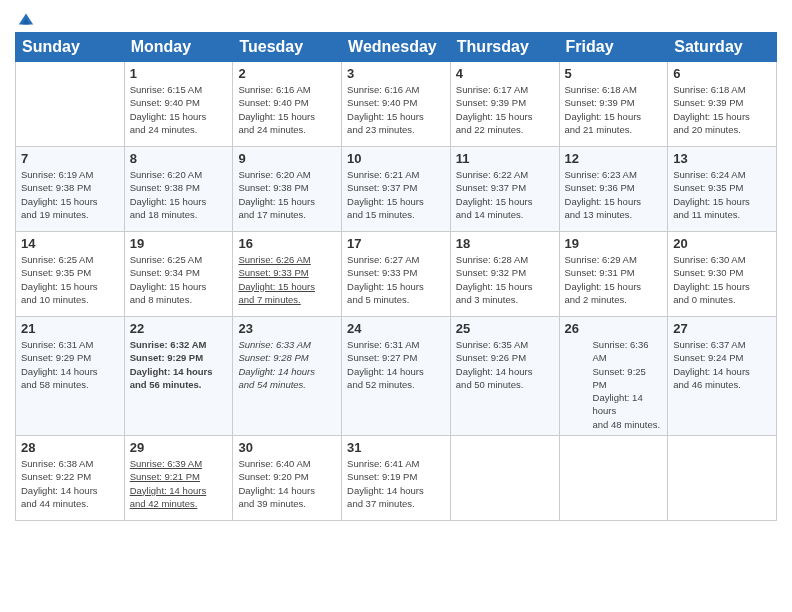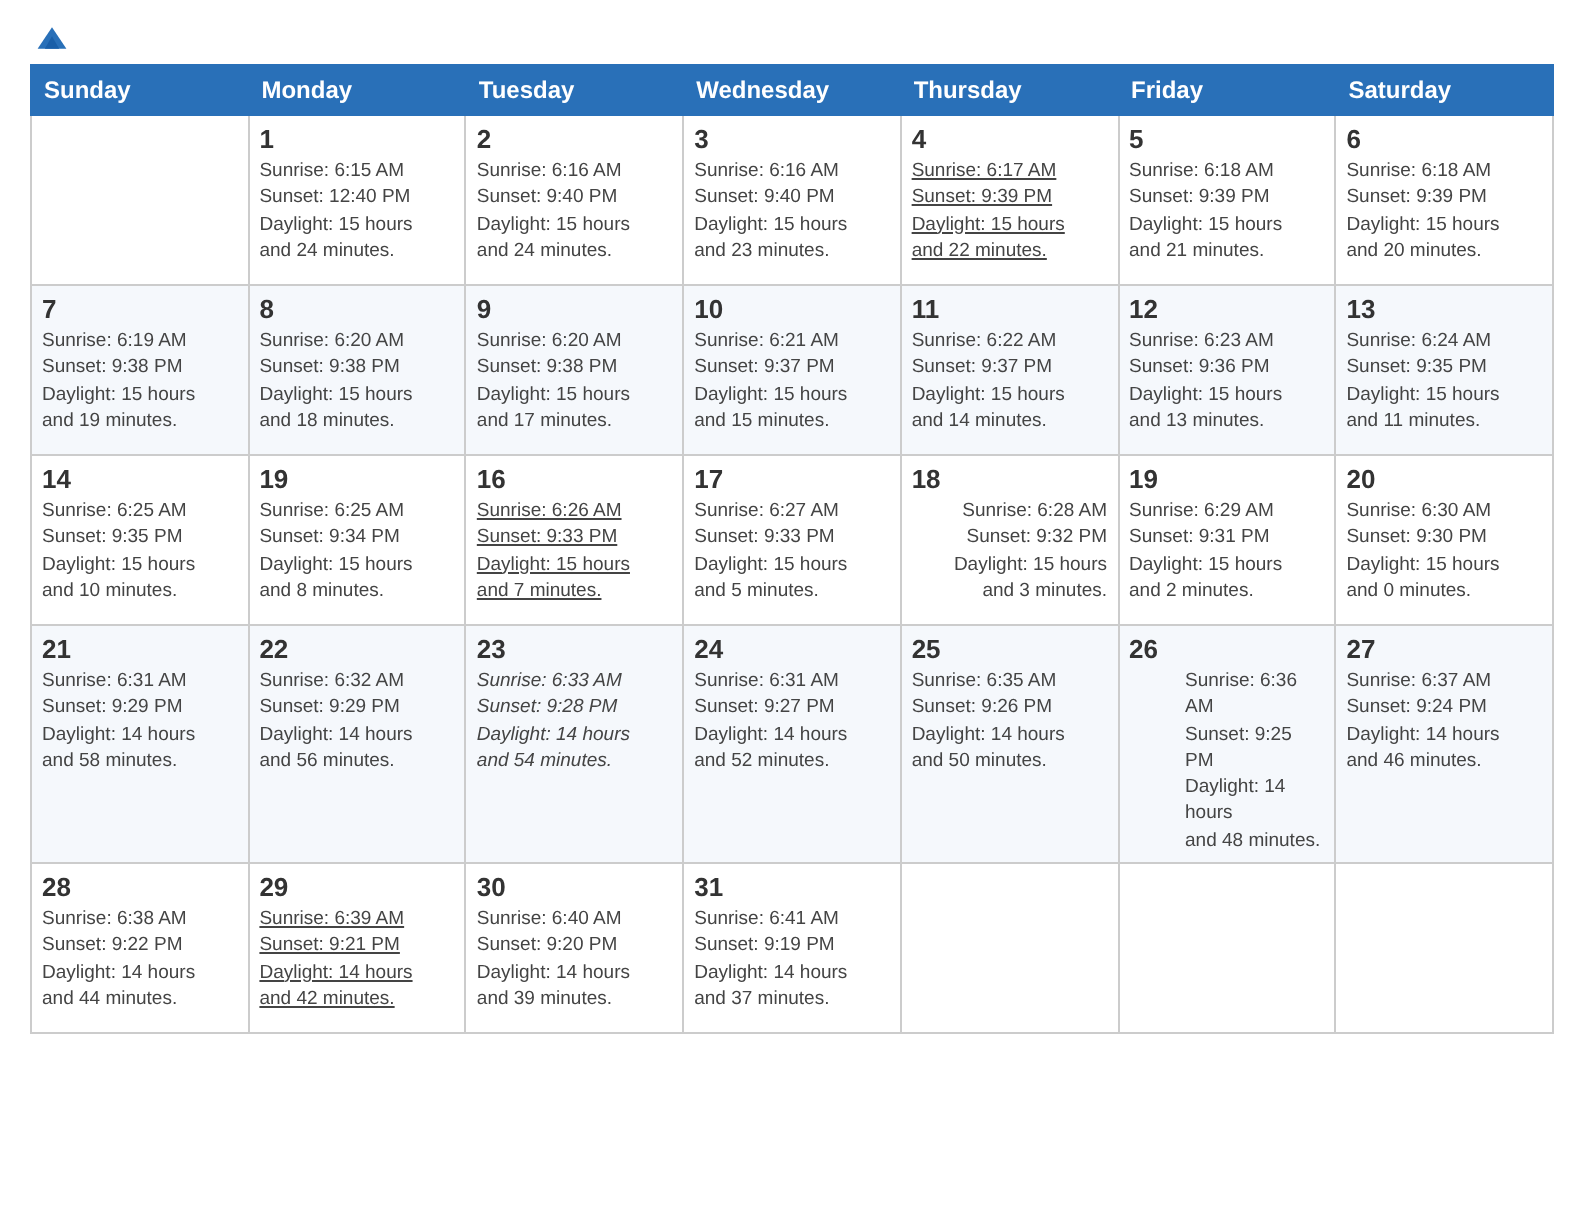--- a/index.html
+++ b/index.html
@@ -60,21 +60,21 @@
     table {
       width: 100%;
       border-collapse: collapse;
       table-layout: fixed;
     }
     th {
       background-color: #2970b8;
       color: white;
       text-align: left;
       padding: 5px 6px;
-      font-size: 12px;
+      font-size: 16px;
       font-weight: bold;
       border: 1px solid #2970b8;
     }
     td {
       vertical-align: top;
       padding: 4px 5px;
       border: 1px solid #ccc;
       font-size: 9.5px;
       color: #333;
       height: 85px;
@@ -134,41 +134,41 @@
           <th>Friday</th>
           <th>Saturday</th>
         </tr>
     </thead>
     <tbody id="calendar-body">
     <tr>
           <td class="empty-cell"></td>
           <td>
             <span class="day-number">1</span>
             <div class="day-info" style="white-space: pre-line;">Sunrise: 6:15 AM
-Sunset: 12:40 PM
+Sunset: 9:40 PM
 Daylight: 15 hours
 and 24 minutes.</div>
           </td>
           <td>
             <span class="day-number">2</span>
             <div class="day-info" style="white-space: pre-line;">Sunrise: 6:16 AM
 Sunset: 9:40 PM
 Daylight: 15 hours
 and 24 minutes.</div>
           </td>
           <td>
             <span class="day-number">3</span>
             <div class="day-info" style="white-space: pre-line;">Sunrise: 6:16 AM
 Sunset: 9:40 PM
 Daylight: 15 hours
 and 23 minutes.</div>
           </td>
           <td>
             <span class="day-number">4</span>
-            <div class="day-info" style="white-space: pre-line; text-decoration: underline;">Sunrise: 6:17 AM
+            <div class="day-info" style="white-space: pre-line;">Sunrise: 6:17 AM
 Sunset: 9:39 PM
 Daylight: 15 hours
 and 22 minutes.</div>
           </td>
           <td>
             <span class="day-number">5</span>
             <div class="day-info" style="white-space: pre-line;">Sunrise: 6:18 AM
 Sunset: 9:39 PM
 Daylight: 15 hours
 and 21 minutes.</div>
@@ -256,21 +256,21 @@
           </td>
           <td>
             <span class="day-number">17</span>
             <div class="day-info" style="white-space: pre-line;">Sunrise: 6:27 AM
 Sunset: 9:33 PM
 Daylight: 15 hours
 and 5 minutes.</div>
           </td>
           <td>
             <span class="day-number">18</span>
-            <div class="day-info" style="white-space: pre-line; text-align: right;">Sunrise: 6:28 AM
+            <div class="day-info" style="white-space: pre-line;">Sunrise: 6:28 AM
 Sunset: 9:32 PM
 Daylight: 15 hours
 and 3 minutes.</div>
           </td>
           <td>
             <span class="day-number">19</span>
             <div class="day-info" style="white-space: pre-line;">Sunrise: 6:29 AM
 Sunset: 9:31 PM
 Daylight: 15 hours
 and 2 minutes.</div>
@@ -286,21 +286,21 @@
         <tr>
           <td>
             <span class="day-number">21</span>
             <div class="day-info" style="white-space: pre-line;">Sunrise: 6:31 AM
 Sunset: 9:29 PM
 Daylight: 14 hours
 and 58 minutes.</div>
           </td>
           <td>
             <span class="day-number">22</span>
-            <div class="day-info" style="white-space: pre-line;">Sunrise: 6:32 AM
+            <div class="day-info" style="white-space: pre-line; font-weight: bold;">Sunrise: 6:32 AM
 Sunset: 9:29 PM
 Daylight: 14 hours
 and 56 minutes.</div>
           </td>
           <td>
             <span class="day-number">23</span>
             <div class="day-info" style="white-space: pre-line; font-style: italic;">Sunrise: 6:33 AM
 Sunset: 9:28 PM
 Daylight: 14 hours
 and 54 minutes.</div>

